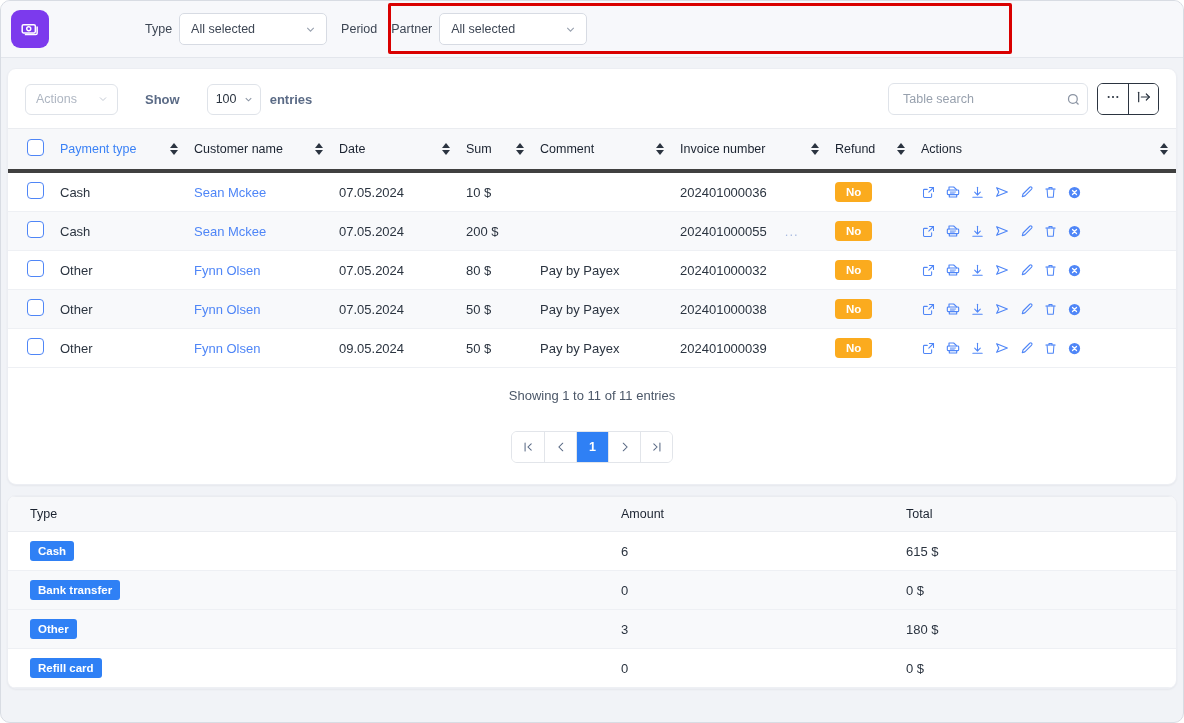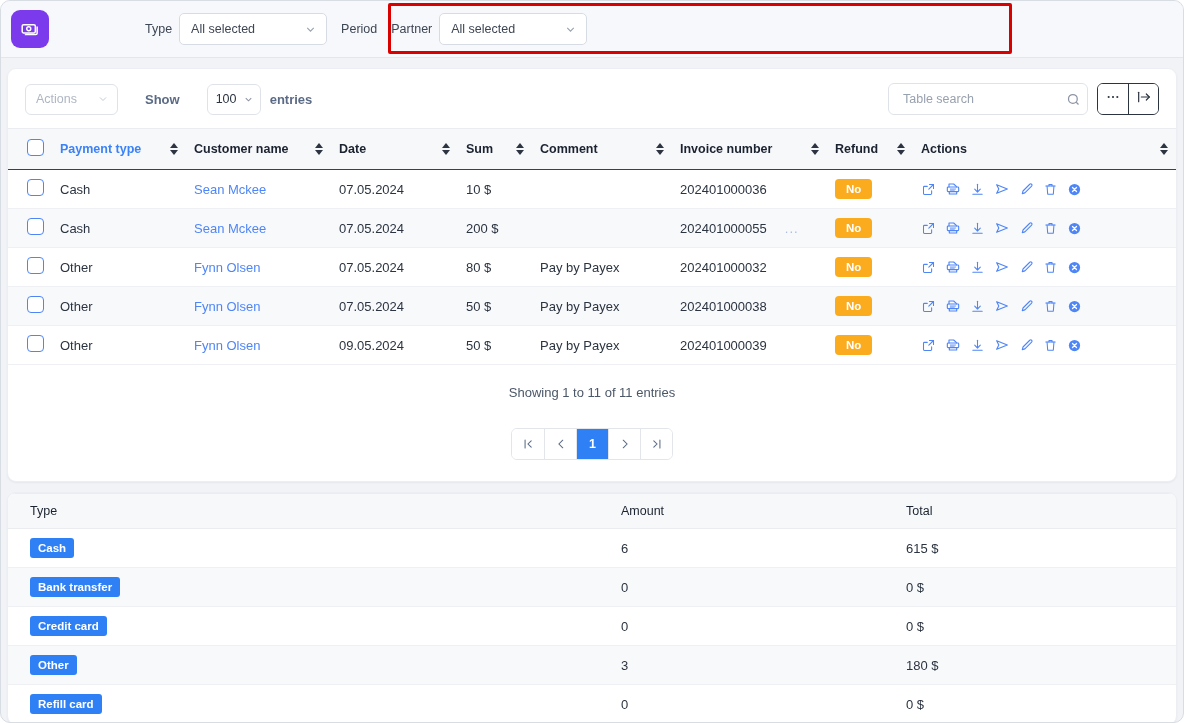--- a/index.html
+++ b/index.html
@@ -182,23 +182,23 @@
     color: #2b3440;
     background: #fff;
   }
   .grp > div + div { border-left: 1px solid #2b3440; }
 
   
   table.dt { width: 100%; border-collapse: collapse; }
   table.dt thead th {
     background: #f7f8fa;
     border-top: 1px solid #eaecf0;
-    border-bottom: 1px solid #404040;
+    border-bottom: 4px solid #404040;
     font-size: 12.5px;
-    font-weight: bold;
+    font-weight: normal;
     color: #1b2330;
     text-align: right;
     padding: 10px 8px;
     height: 37px;
     white-space: nowrap;
   }
   table.dt thead th.sorted { color: #3b82f6; }
   .th-inner { display: flex; align-items: center; justify-content: space-between; gap: 10px; }
   .sort-ic { display: inline-flex; flex-direction: column; gap: 2px; color: #2b3440; }
   .sort-ic i {
@@ -841,25 +841,20 @@
  <tr class="">
   <td class="col-type"><span class="badge-type">Cash</span></td>
   <td class="col-amt">6</td>
   <td>615 $</td>
  </tr>
  <tr class="alt">
   <td class="col-type"><span class="badge-type">Bank transfer</span></td>
   <td class="col-amt">0</td>
   <td>0 $</td>
  </tr>
- <tr class="">
-  <td class="col-type"><span class="badge-type">Credit card</span></td>
-  <td class="col-amt">0</td>
-  <td>0 $</td>
- </tr>
  <tr class="alt">
   <td class="col-type"><span class="badge-type">Other</span></td>
   <td class="col-amt">3</td>
   <td>180 $</td>
  </tr>
  <tr class="">
   <td class="col-type"><span class="badge-type">Refill card</span></td>
   <td class="col-amt">0</td>
   <td>0 $</td>
  </tr>

